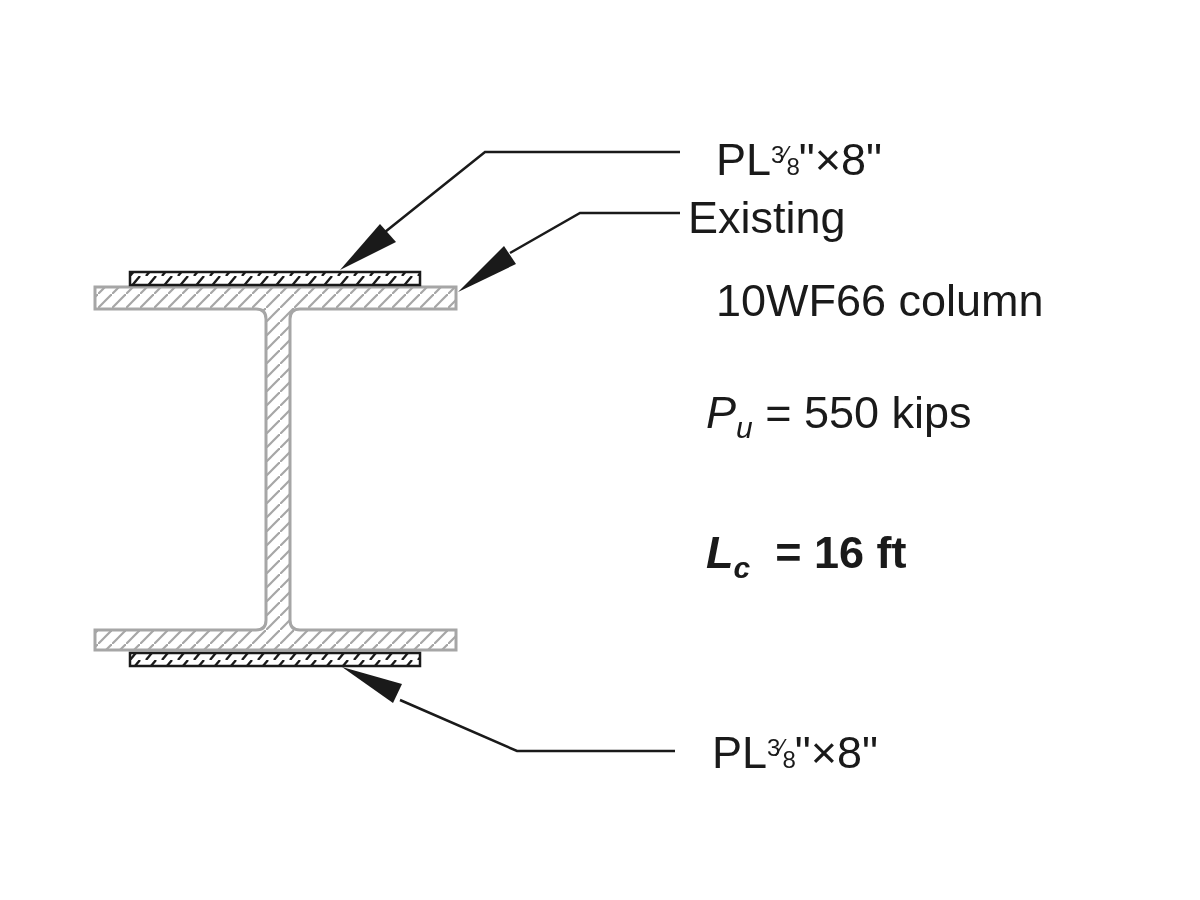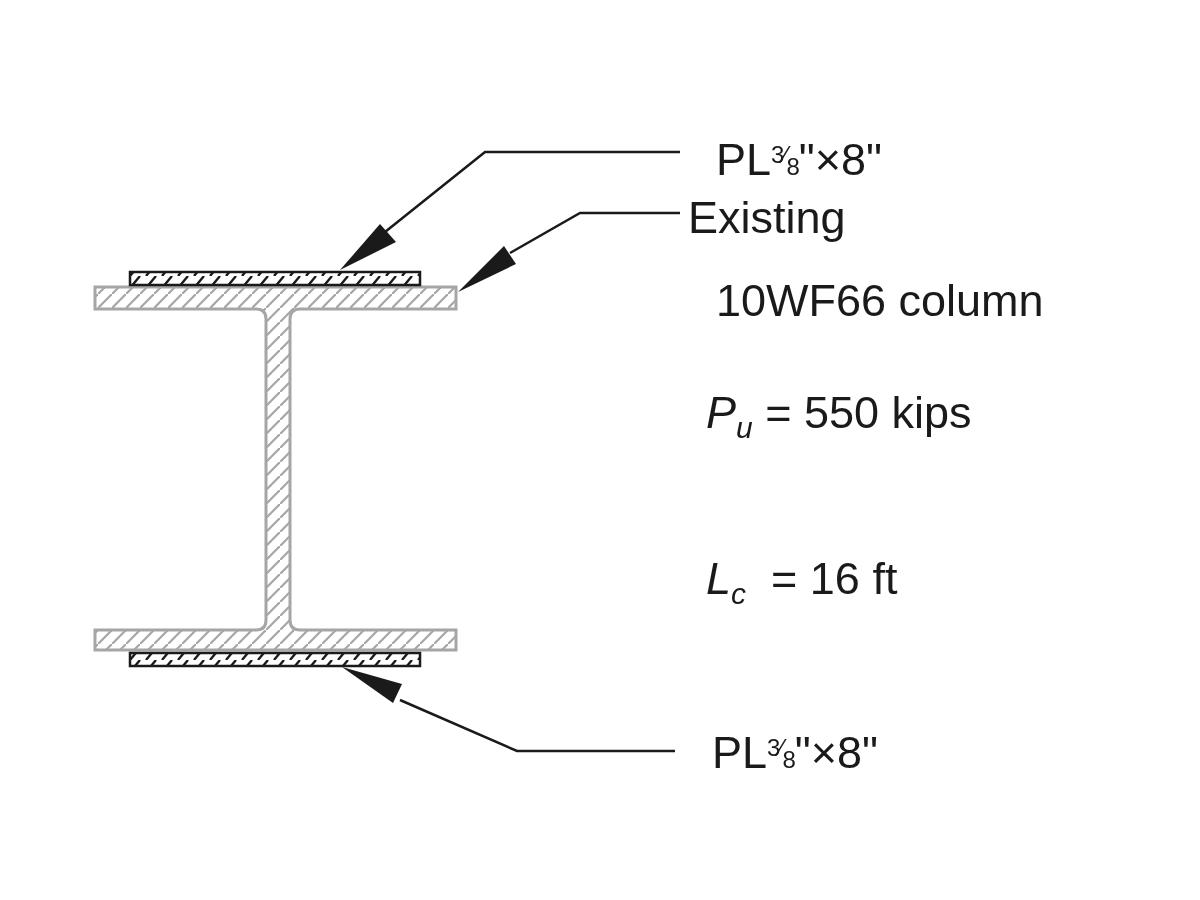--- a/index.html
+++ b/index.html
@@ -63,20 +63,20 @@
 </div>
 
 <div class="label" style="left:688px; top:195px;">Existing</div>
 <div class="label" style="left:716px; top:278px;">10WF66 column</div>
 
 <div class="label" style="left:706px; top:390px;">
   <span class="ital">P</span><span class="sub">u</span>
   <span>= 550 kips</span>
 </div>
 
-<div class="label" style="left:706px; top:556px;">
+<div class="label" style="left:706px; top:530px;font-weight:bold;">
   <span class="ital">L</span><span class="sub">c</span>
   &nbsp;<span>= 16 ft</span>
 </div>
 
 <div class="label" style="left:712px; top:730px;">
   <span>PL</span><span class="frac"><span>3</span>⁄<span class="den">8</span></span><span>"×8"</span>
 </div>
 
 </body></html>

